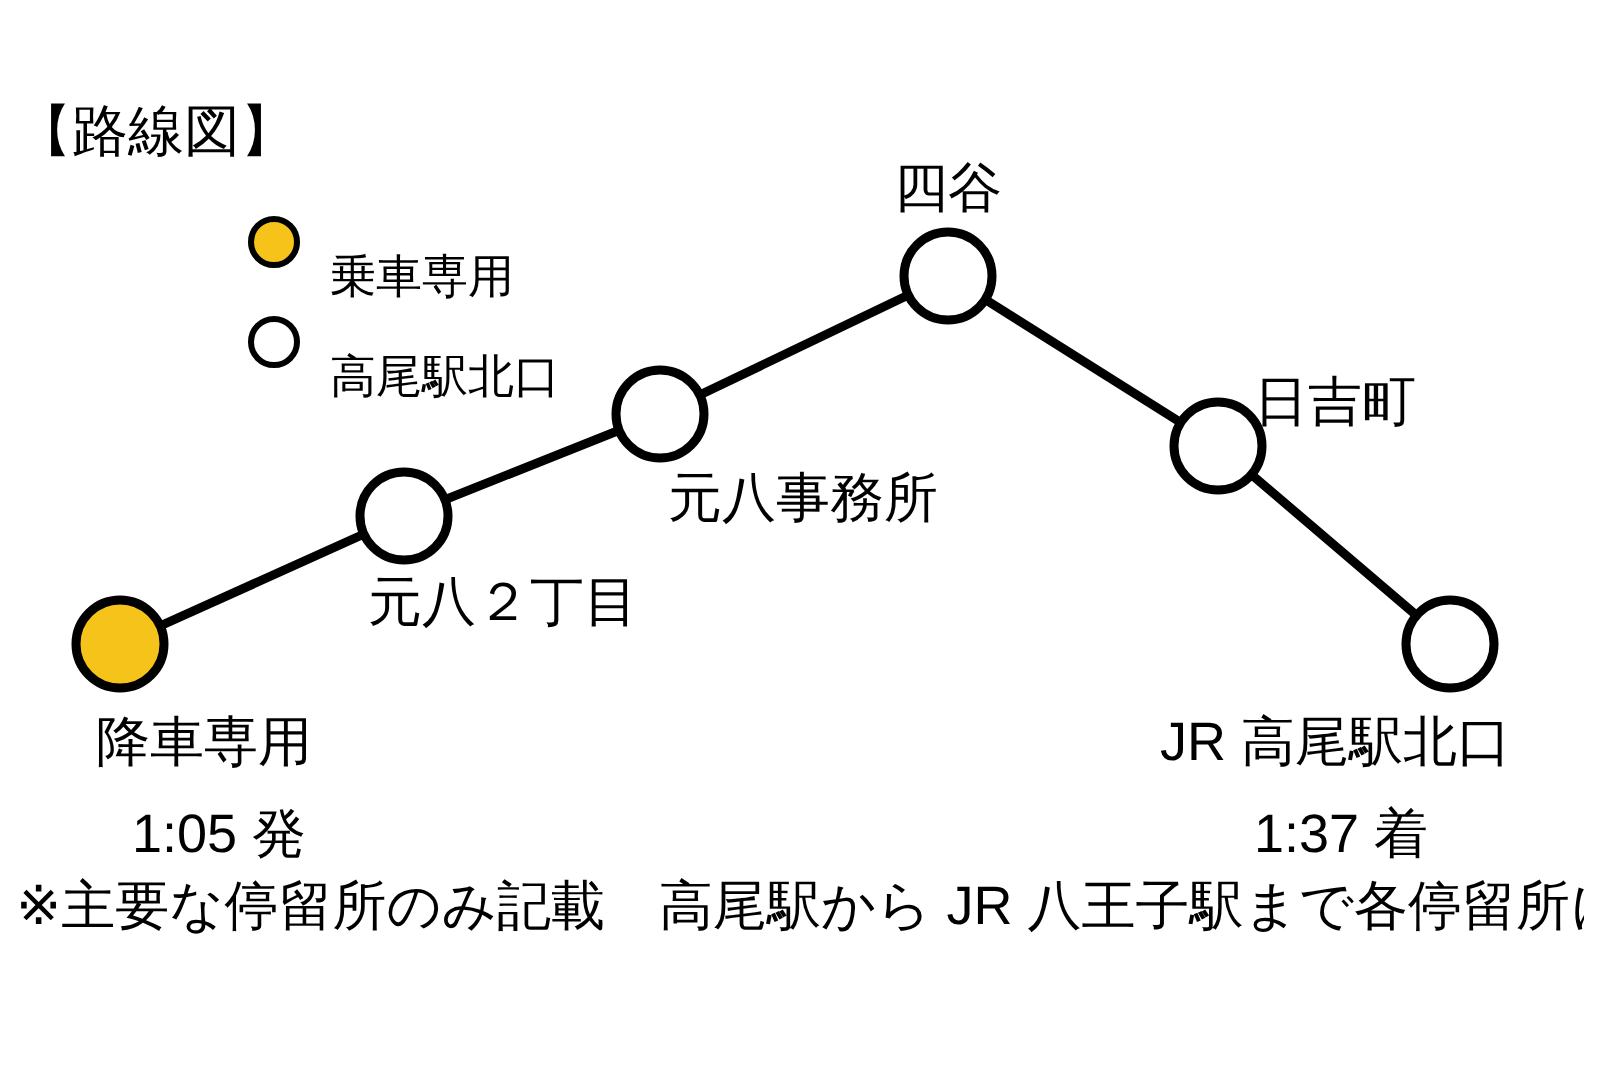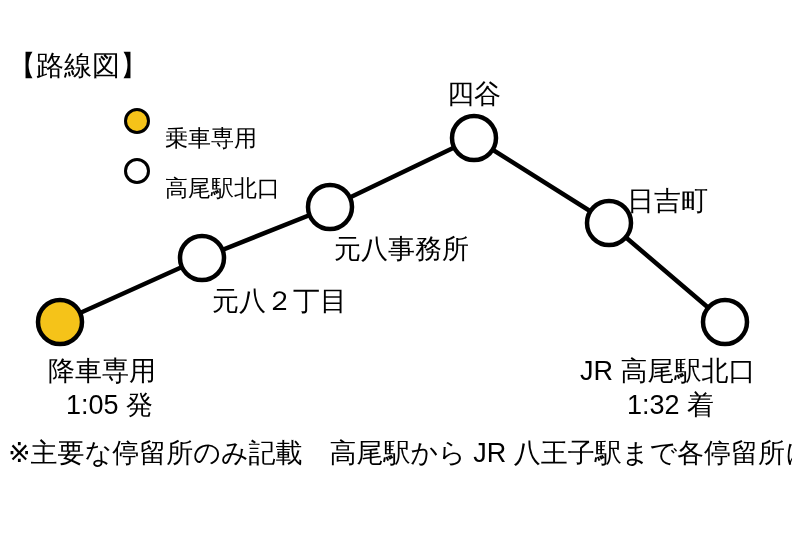--- a/index.html
+++ b/index.html
@@ -73,20 +73,21 @@
     line-height: 30px;
     white-space: nowrap;
     text-align: center;
   }
   .station-time {
     position: absolute;
     font-size: 27px;
     line-height: 30px;
     white-space: nowrap;
     text-align: center;
+    margin-top: 12px;
   }
   
   #footnote {
     position: absolute;
     left: 8px;
     top: 436px;
     font-size: 27px;
     line-height: 34px;
     white-space: nowrap;
   }
@@ -117,23 +118,23 @@
         <circle cx="330" cy="207" r="22" fill="#FFFFFF" stroke="#000000" stroke-width="4.5"></circle>
         <circle cx="474" cy="138" r="22" fill="#FFFFFF" stroke="#000000" stroke-width="4.5"></circle>
         <circle cx="609" cy="223" r="22" fill="#FFFFFF" stroke="#000000" stroke-width="4.5"></circle>
         <circle cx="725" cy="322" r="22" fill="#FFFFFF" stroke="#000000" stroke-width="4.5"></circle>
       </g>
   </svg>
 
   <div id="station-labels">
       <div class="station-label" style="left: 48px; top: 356px;">降車専用</div>
       <div class="station-time" style="left: 66px; top: 390px;">1:05 発</div>
-      <div class="station-label" style="left: 184px; top: 286px; margin-left: 28px;">元八２丁目</div>
+      <div class="station-label" style="left: 184px; top: 286px;">元八２丁目</div>
       <div class="station-label" style="left: 334px; top: 234px;">元八事務所</div>
       <div class="station-label" style="left: 447px; top: 79px;">四谷</div>
       <div class="station-label" style="left: 627px; top: 186px;">日吉町</div>
       <div class="station-label" style="left: 580px; top: 356px;">JR 高尾駅北口</div>
-      <div class="station-time" style="left: 627px; top: 390px;">1:32 着</div>
+      <div class="station-time" style="left: 627px; top: 390px;">1:37 着</div>
     </div>
 
   <div id="footnote">※主要な停留所のみ記載　高尾駅から JR 八王子駅まで各停留所に停車</div>
 
 </div>
 
 </body></html>

